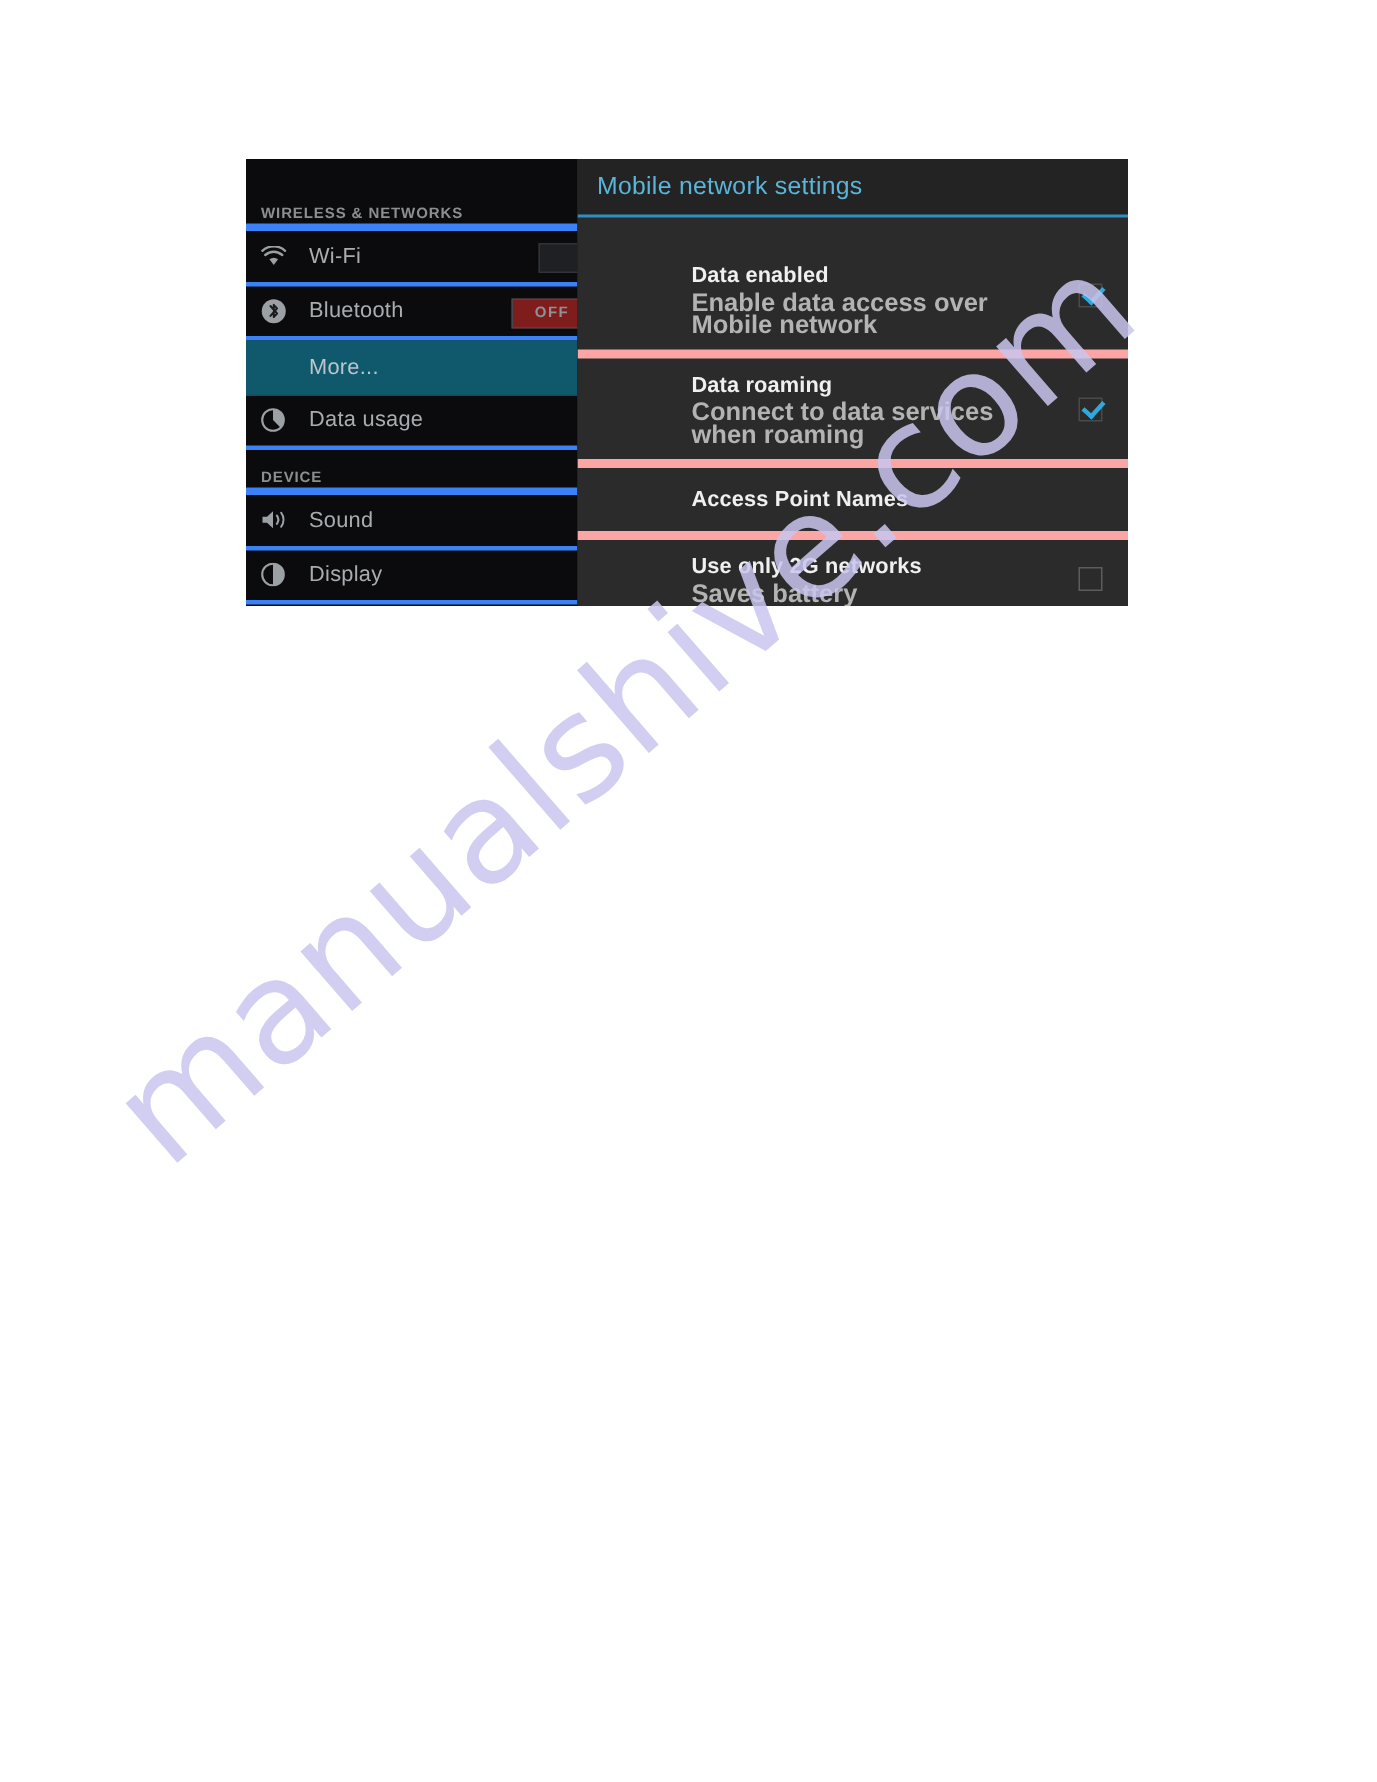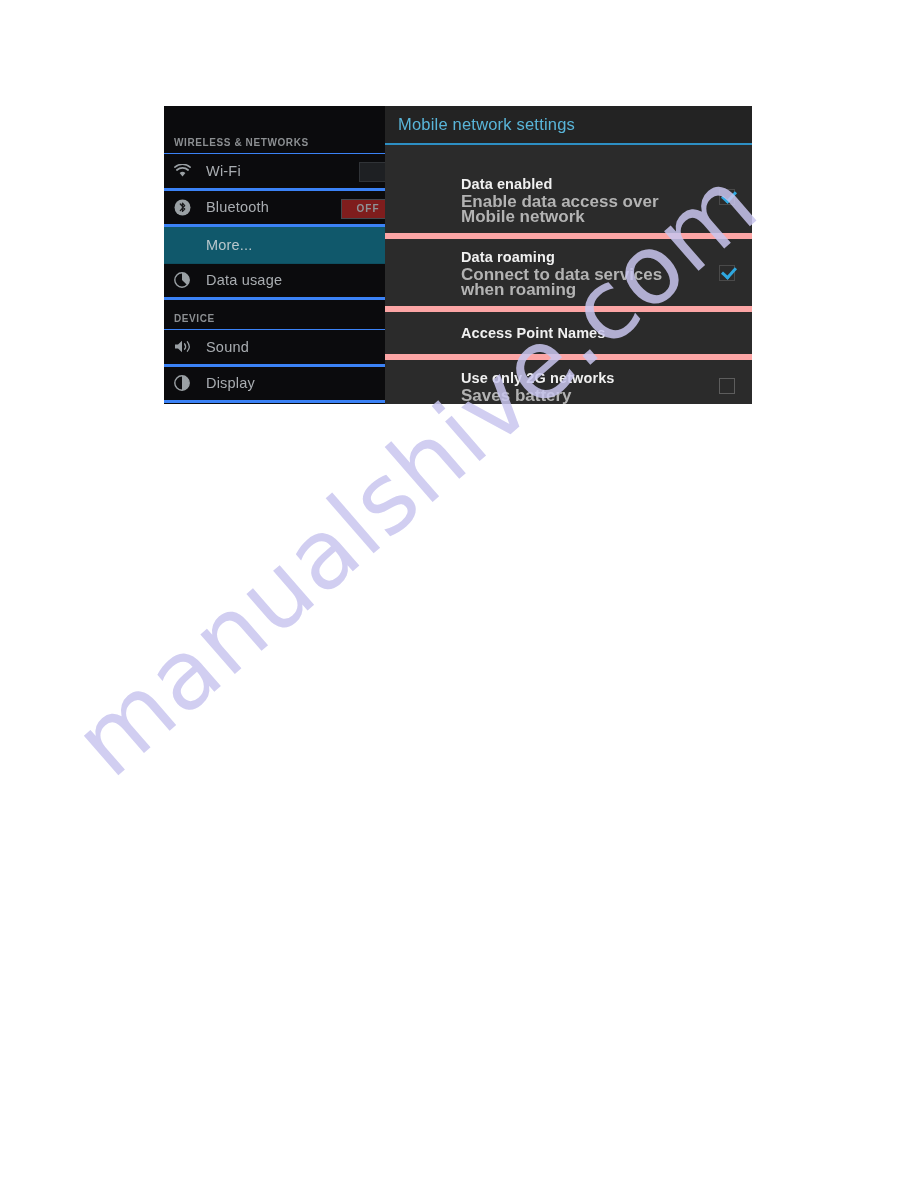--- a/index.html
+++ b/index.html
@@ -64,21 +64,21 @@
   }
   .side-section-label {
     color: #8c8f92;
     font-size: 10px;
     font-weight: bold;
     letter-spacing: 0.6px;
     padding: 0 0 0 10px;
     height: 30px;
     line-height: 38px;
     box-sizing: border-box;
-    border-bottom: 1px solid #3b82f6;
+    border-bottom: 5px solid #3b82f6;
   }
   #wireless-label { margin-top: 18px; }
   .side-row {
     position: relative;
     height: 36.5px;
     display: flex;
     align-items: center;
     padding-left: 10px;
     box-sizing: border-box;
     border-bottom: 3px solid #3b82f6;

